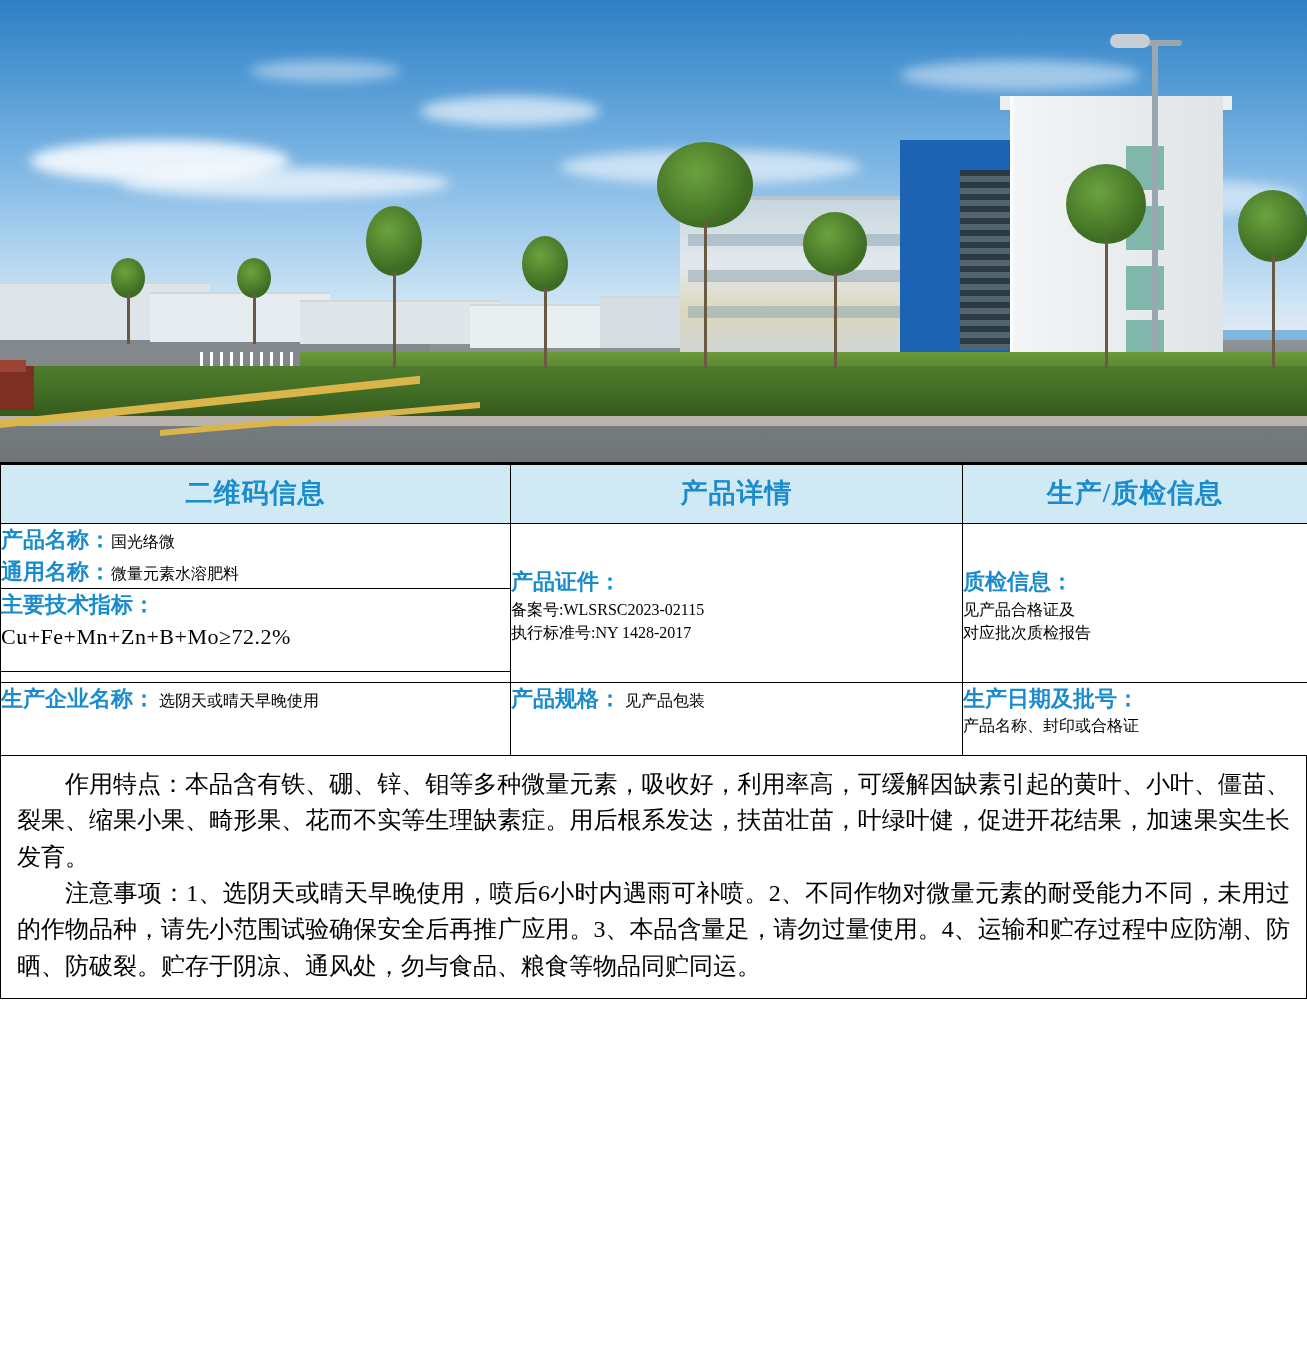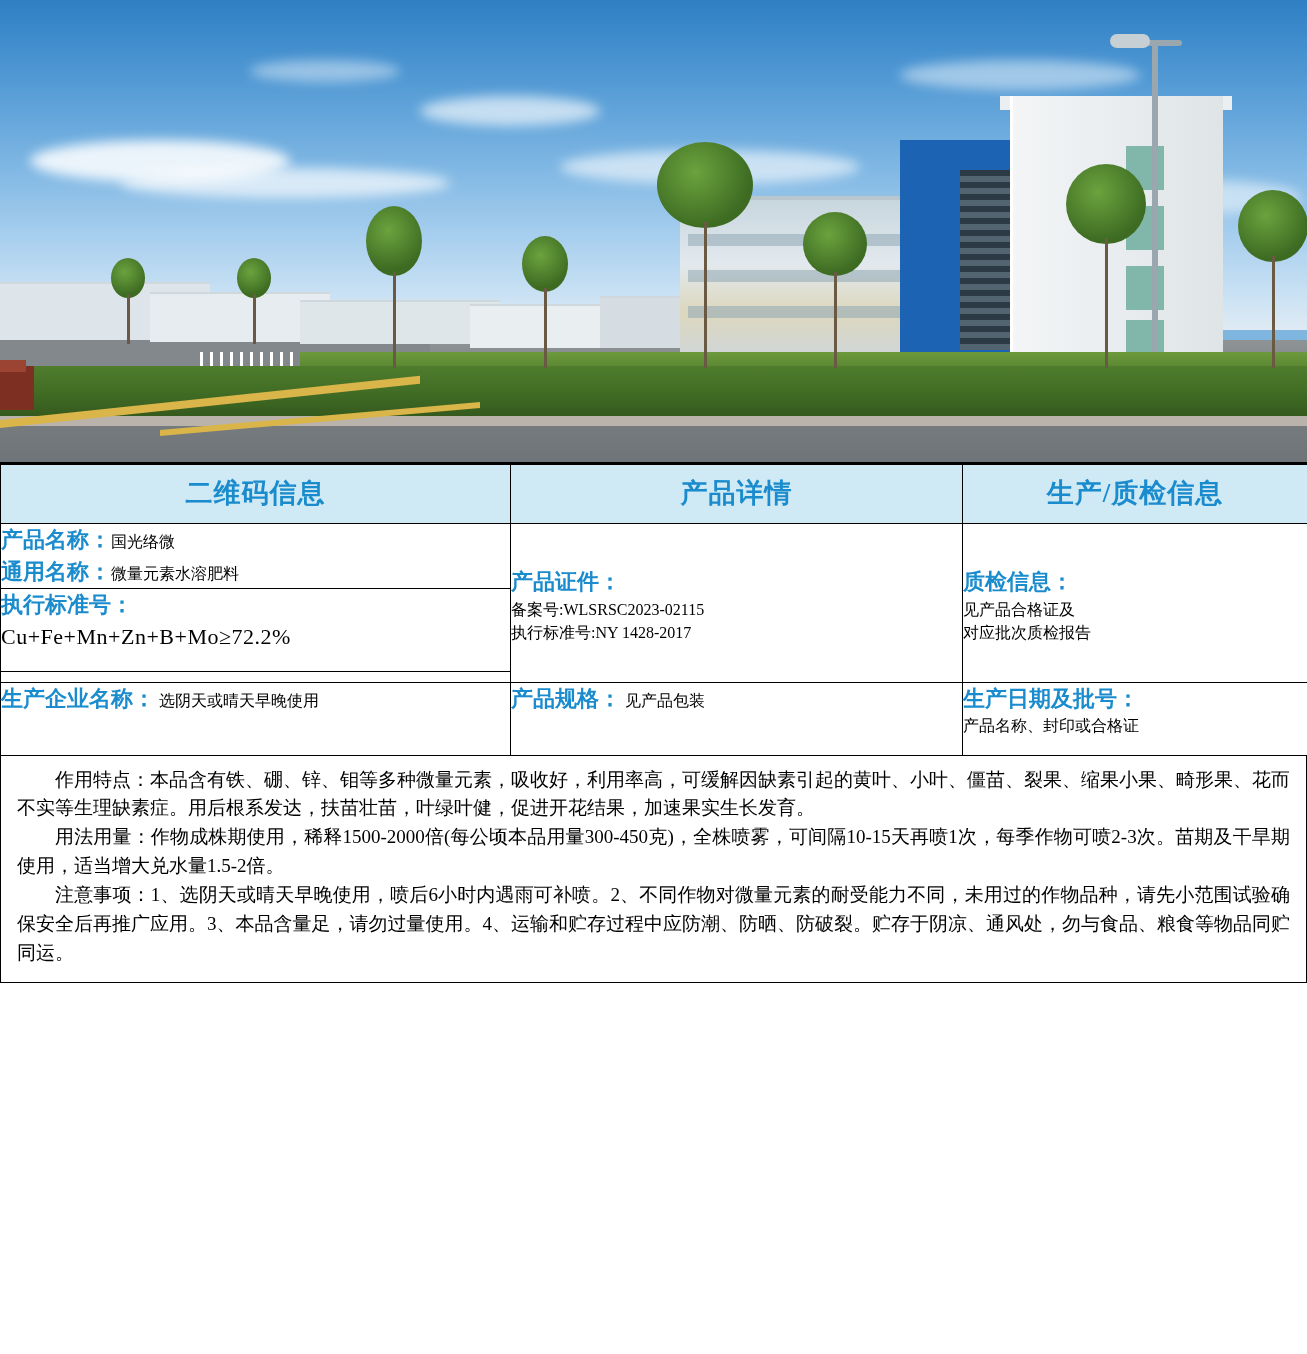--- a/index.html
+++ b/index.html
@@ -213,21 +213,21 @@
     width: 1307px;
     padding: 10px 16px 14px 16px;
   }
   .instr-title {
     color: #1a8ccd;
     font-weight: bold;
     font-size: 23px;
     margin-bottom: 2px;
   }
   .para {
-    font-size: 19px;
+    font-size: 24px;
     line-height: 1.52;
     text-align: justify;
     text-indent: 2em;
     margin: 0;
   }
 </style>
 </head>
 <body>
 
 <div class="page">
@@ -355,21 +355,21 @@
               <span class="lbl">质检信息：</span>
             </div>
             <div class="row-line val">见产品合格证及</div>
             <div class="row-line val">对应批次质检报告</div>
           </td>
         </tr>
 
         <tr>
           <td class="cellpad" style="padding-bottom:18px;">
             <div class="row-line">
-              <span class="lbl">执行标准号：</span>
+              <span class="lbl">主要技术指标：</span>
             </div>
             <div class="row-line mono-ind">Cu+Fe+Mn+Zn+B+Mo≥72.2%</div>
           </td>
         </tr>
 
         <tr>
           <td style="height:10px; border-top:none; border-bottom:none;"></td>
         </tr>
 
         <tr>
@@ -391,17 +391,16 @@
             </div>
             <div class="row-line val">产品名称、封印或合格证</div>
           </td>
         </tr>
       </tbody>
     </table>
   </div>
 
   <div class="instr">
     <p class="para">作用特点：本品含有铁、硼、锌、钼等多种微量元素，吸收好，利用率高，可缓解因缺素引起的黄叶、小叶、僵苗、裂果、缩果小果、畸形果、花而不实等生理缺素症。用后根系发达，扶苗壮苗，叶绿叶健，促进开花结果，加速果实生长发育。</p>
-    <p class="para">用法用量：作物成株期使用，稀释1500-2000倍(每公顷本品用量300-450克)，全株喷雾，可间隔10-15天再喷1次，每季作物可喷2-3次。苗期及干旱期使用，适当增大兑水量1.5-2倍。</p>
     <p class="para">注意事项：1、选阴天或晴天早晚使用，喷后6小时内遇雨可补喷。2、不同作物对微量元素的耐受能力不同，未用过的作物品种，请先小范围试验确保安全后再推广应用。3、本品含量足，请勿过量使用。4、运输和贮存过程中应防潮、防晒、防破裂。贮存于阴凉、通风处，勿与食品、粮食等物品同贮同运。</p>
   </div>
 
 </div>
 
 </body></html>

